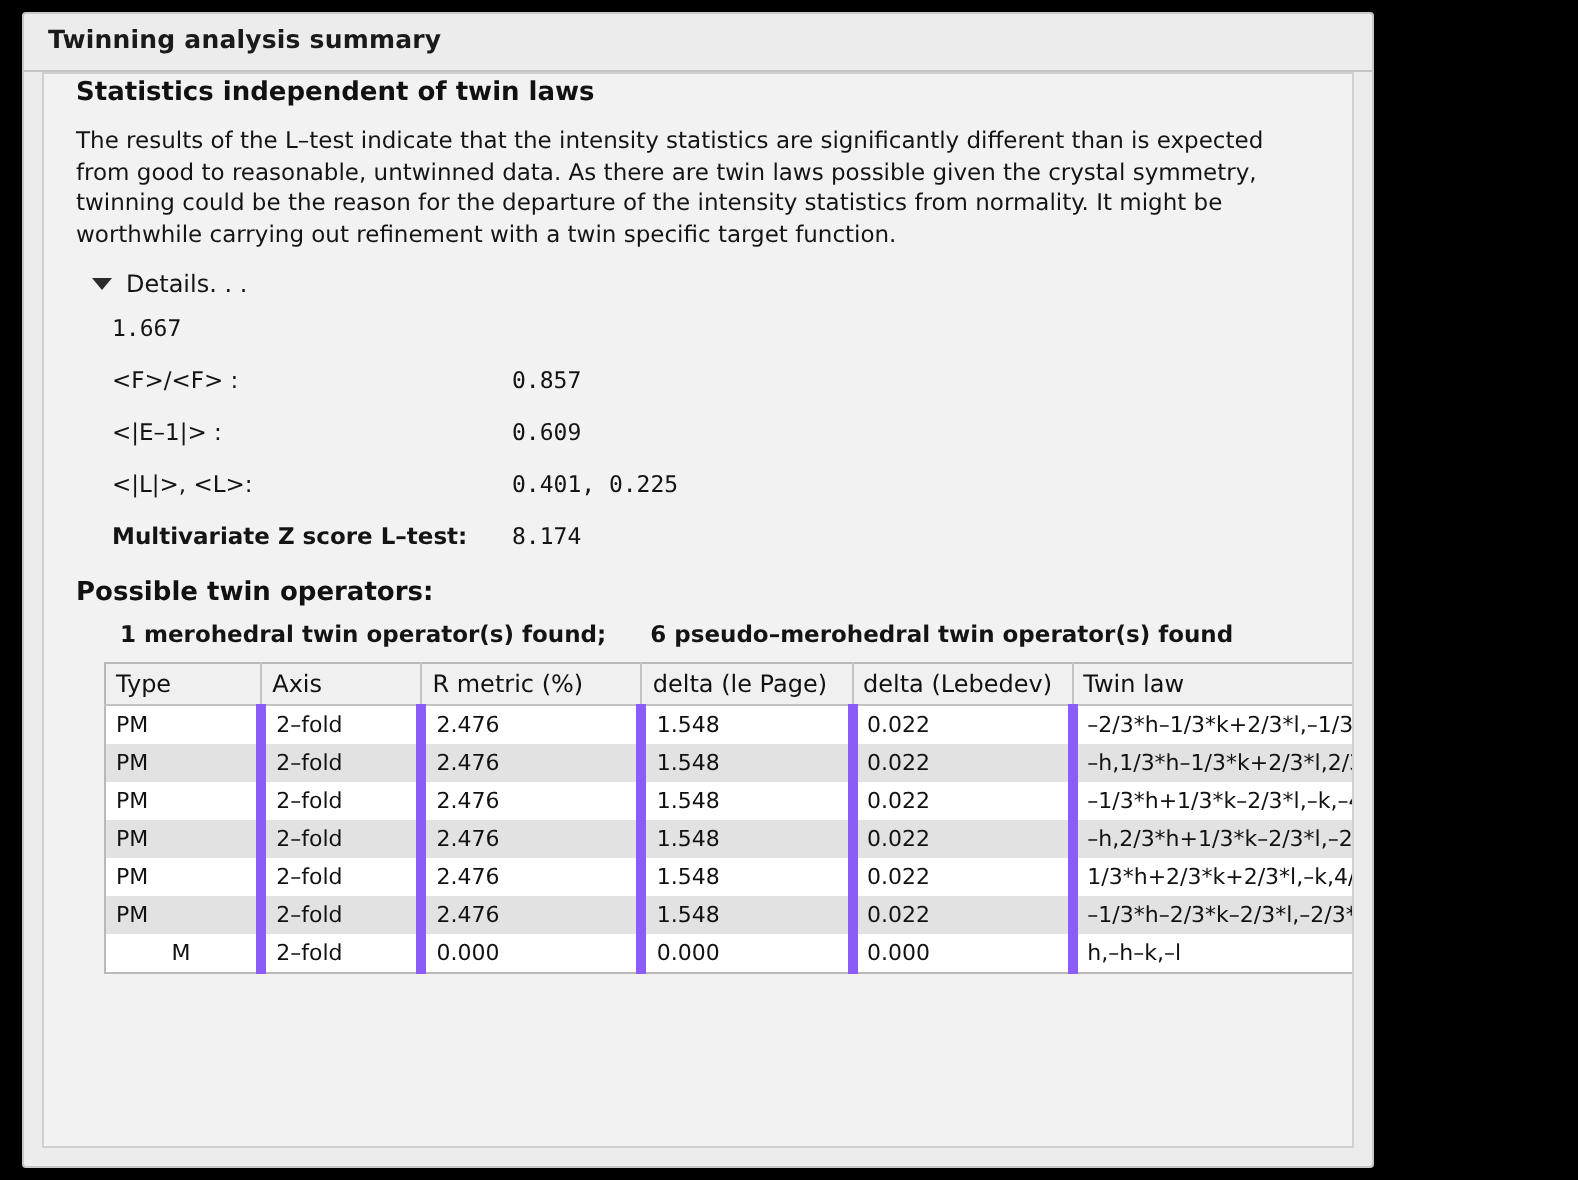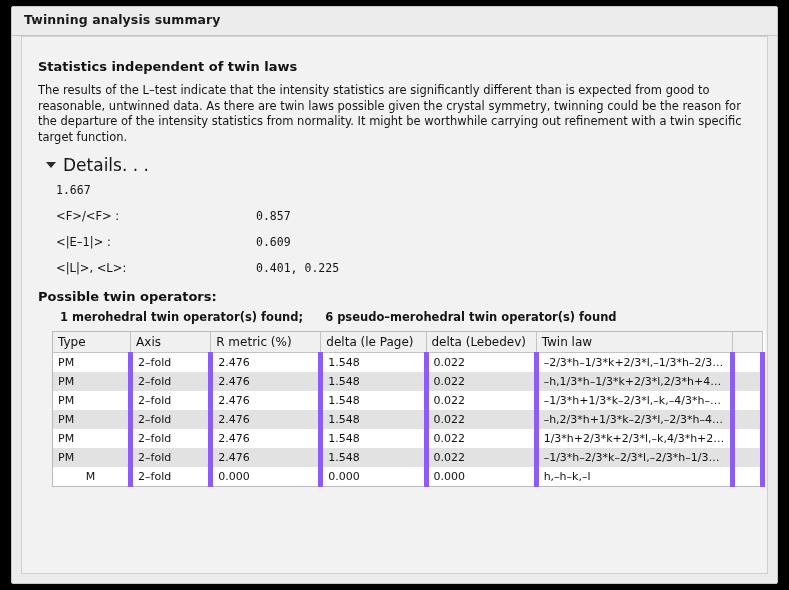--- a/index.html
+++ b/index.html
@@ -10,21 +10,21 @@
     width: 789px;
     height: 590px;
     background: #000000;
     font-family: "DejaVu Sans", sans-serif;
     overflow: hidden;
   }
   .window {
     position: absolute;
     left: 11px;
     top: 6px;
-    width: 767px;
+    width: 676px;
     height: 578px;
     background: #ececec;
     border: 1px solid #c8c8c8;
     border-radius: 2px;
     box-sizing: border-box;
   }
   .title-bar {
     height: 26px;
     padding: 5px 0 0 12px;
     box-sizing: border-box;
@@ -40,41 +40,41 @@
   }
   .panel {
     position: absolute;
     left: 9px;
     top: 29px;
     right: 9px;
     bottom: 9px;
     background: #f2f2f2;
     border: 1px solid #cfcfcf;
     box-sizing: border-box;
-    padding: 20px 16px 0 16px;
+    padding: 0 16px 0 16px;
     overflow: hidden;
   }
   h2.section {
     font-size: 13px;
     font-weight: bold;
     color: #111;
     margin: 2px 0 9px 0;
   }
   p.body-text {
     font-size: 11.5px;
     line-height: 15.5px;
     color: #141414;
     margin: 0 0 6px 0;
     max-width: 714px;
   }
   .details-row {
     margin: 10px 0 4px 8px;
     display: flex;
     align-items: center;
-    font-size: 17px;
+    font-size: 12px;
     color: #141414;
   }
   .tri {
     width: 0;
     height: 0;
     border-left: 5px solid transparent;
     border-right: 5px solid transparent;
     border-top: 6px solid #2b2b2b;
     margin-right: 7px;
   }
@@ -177,20 +177,24 @@
         <span class="stat-value">0.857</span>
       </div>
       <div class="stat-row">
         <span class="stat-label">&lt;|E–1|&gt;  :</span>
         <span class="stat-value">0.609</span>
       </div>
       <div class="stat-row">
         <span class="stat-label">&lt;|L|&gt;, &lt;L&gt;:</span>
         <span class="stat-value">0.401, 0.225</span>
       </div>
+      <div class="stat-row bold">
+        <span class="stat-label">Multivariate Z score L–test:</span>
+        <span class="stat-value">8.174</span>
+      </div>
     </div>
 
 
     <h3 class="section2">Possible twin operators:</h3>
 
     <div class="op-counts">
       <span>1 merohedral twin operator(s) found;</span><span class="gap"></span><span>6 pseudo–merohedral twin operator(s) found</span>
     </div>
 
     <table class="twin">

